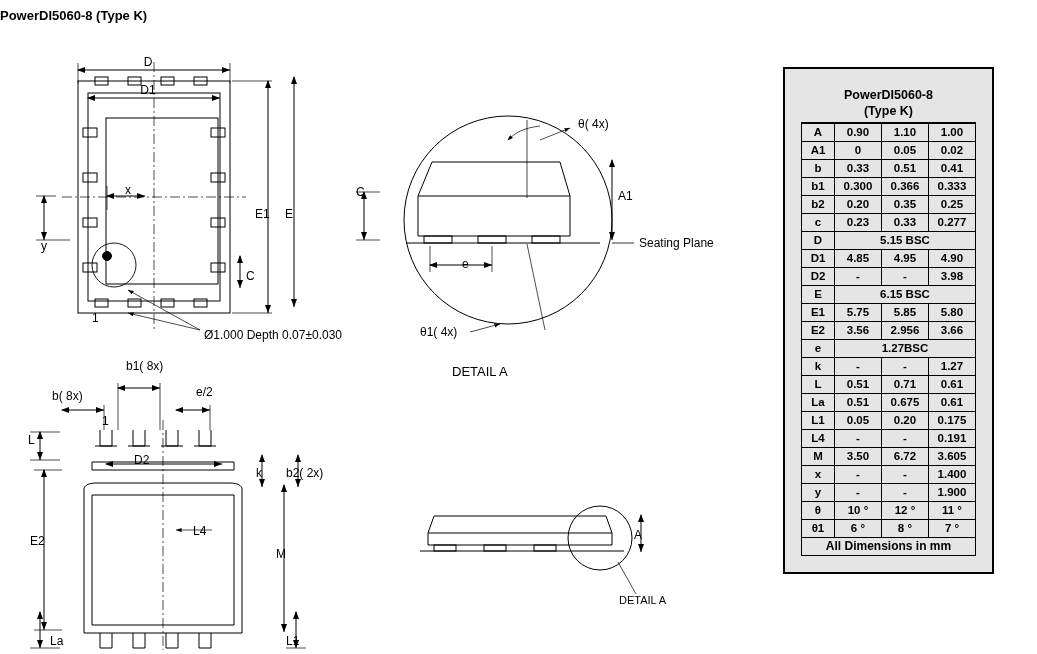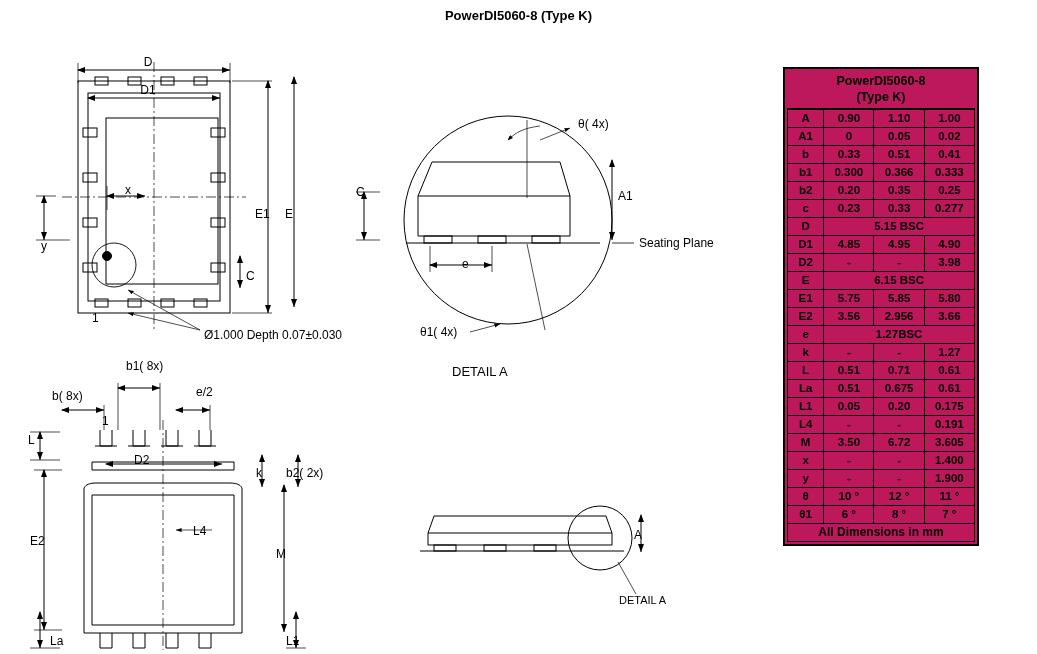--- a/index.html
+++ b/index.html
@@ -13,40 +13,40 @@
     position: relative;
     font-family: "Liberation Sans", sans-serif;
     color: #000;
     overflow: hidden;
   }
   .page-title {
     position: absolute;
     top: 8px;
     left: 0;
     width: 1037px;
-    text-align: center;
+    text-align: left;
     font-size: 13px;
     font-weight: bold;
   }
   
   #drawing {
     position: absolute;
     top: 0; left: 0;
     width: 1037px;
     height: 654px;
   }
   
   .dim-table-wrap {
     position: absolute;
     left: 783px;
     top: 67px;
-    width: 196px;
+    width: 211px;
     border: 2px solid #000;
-    background: #be185d;
-    padding: 2px;
+    background: #e5e5e5;
+    padding: 16px;
     box-sizing: border-box;
   }
   table.dim {
     border-collapse: collapse;
     width: 100%;
     font-size: 11.5px;
   }
   table.dim td, table.dim th {
     border: 1px solid #000;
     text-align: center;

